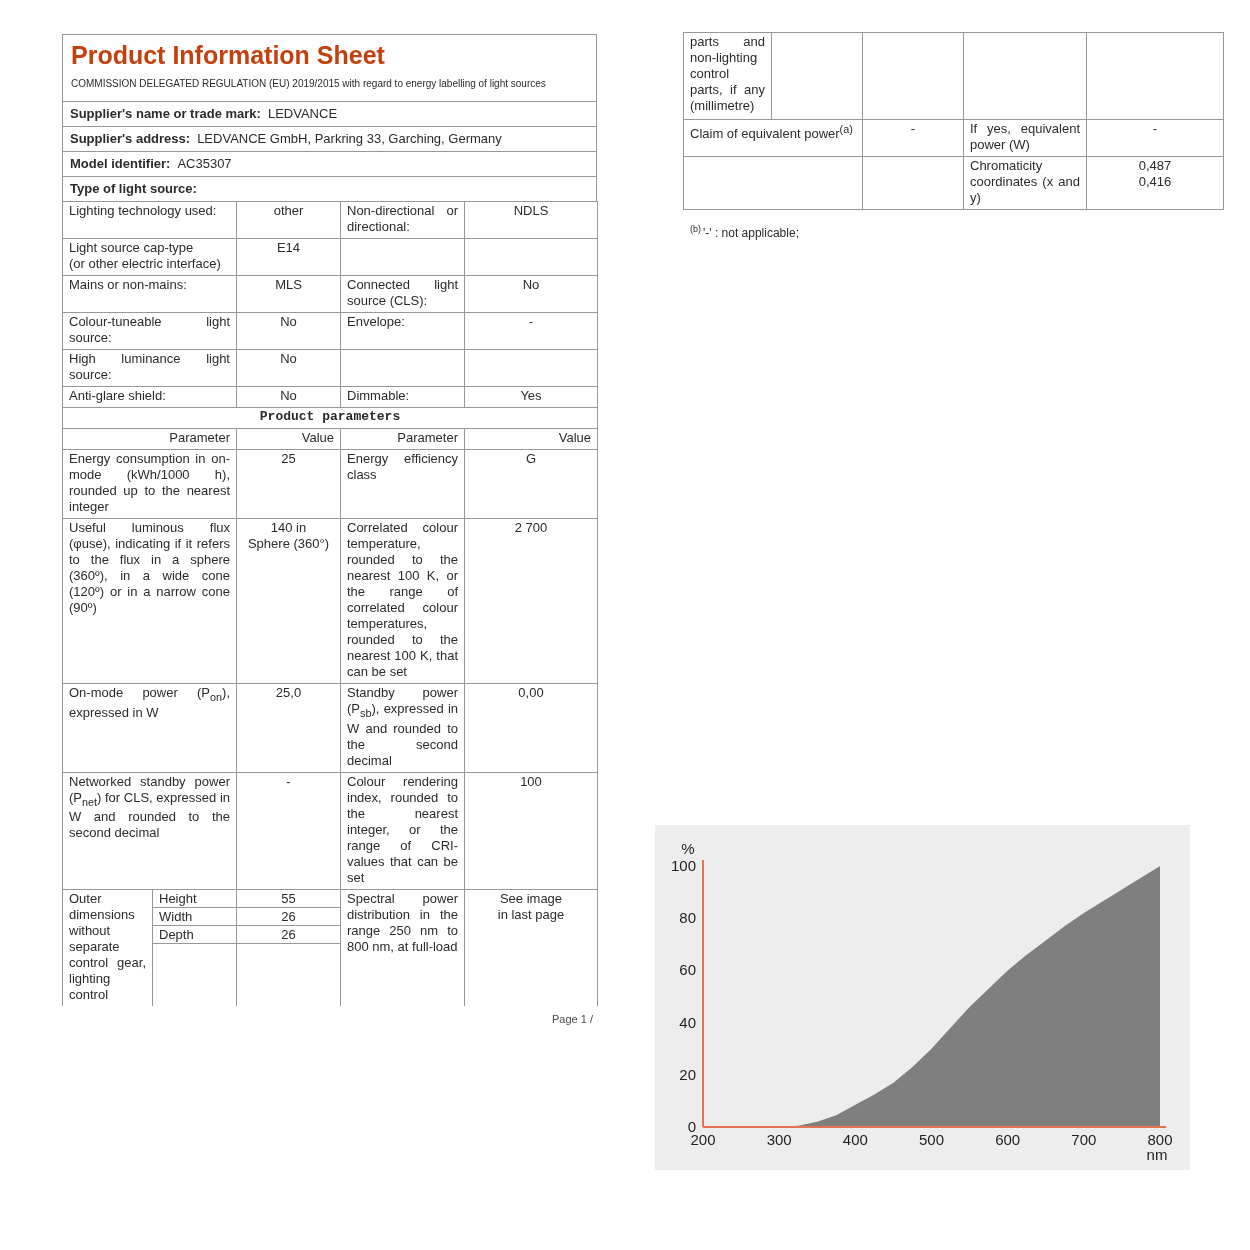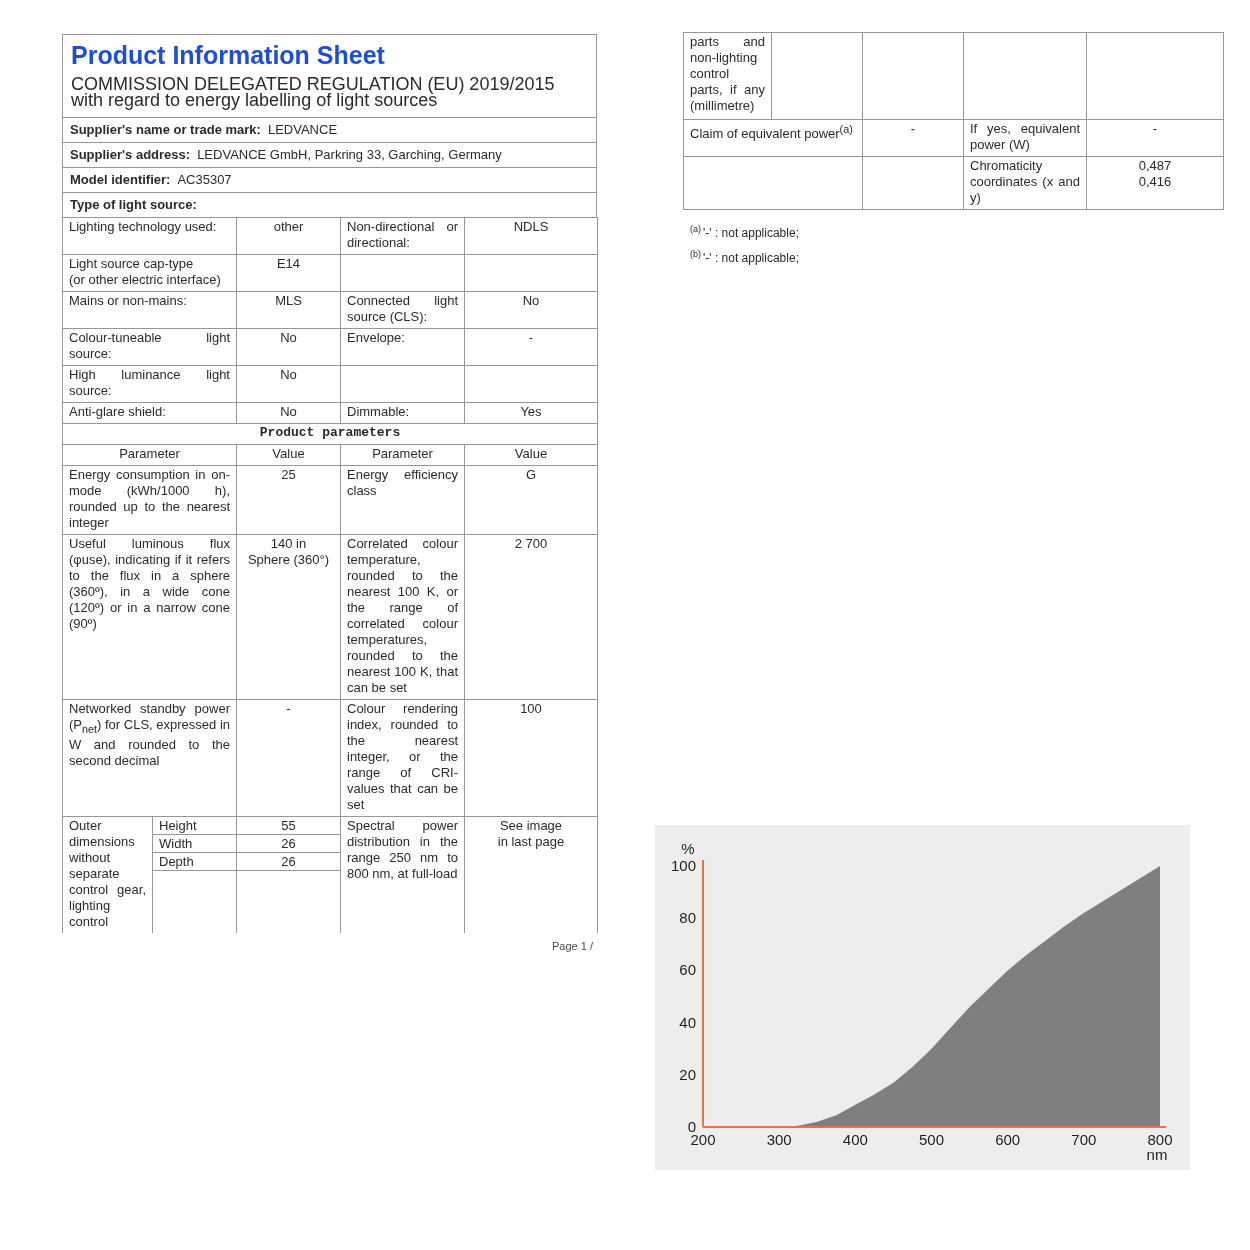--- a/index.html
+++ b/index.html
@@ -6,29 +6,29 @@
   body{
     width:1250px;height:1250px;position:relative;background:#ffffff;
     font-family:"Liberation Sans","DejaVu Sans",sans-serif;color:#2b2b2b;
     overflow:hidden;
   }
   
   .doc-left{position:absolute;left:62px;top:35px;width:535px;}
   .box{border:1px solid #979797;margin-top:-1px;padding:2px 7px;font-size:13px;line-height:16px;box-sizing:border-box;}
   .title-box{padding:7px 8px 9px;}
   h1{margin:0 0 7px 0;font-size:25px;line-height:27px;font-weight:bold;}
-  .subtitle{font-size:18px;line-height:16px;}
+  .subtitle{font-size:10px;line-height:16px;}
   .lrow{padding:4px 7px;}
   .bl{font-weight:bold;margin-right:7px;}
   .ptable{border-collapse:collapse;width:535px;table-layout:fixed;margin-top:-1px;font-size:13px;}
   .ptable td{border:1px solid #979797;padding:1px 6px 3px 6px;vertical-align:top;line-height:16px;box-sizing:border-box;}
   .p{text-align:justify;}
   .v{text-align:center;}
   .hdr{font-weight:bold;text-align:center;font-family:Liberation Mono, monospace;}
-  .colhead{text-align:center;}
+  .colhead{text-align:right;}
   .nob{border-bottom:none !important;}
   .dimcell{padding:0 !important;margin-left:13px;}
   .dimrow{height:18px;line-height:17px;padding:0 6px;border-bottom:1px solid #979797;box-sizing:border-box;overflow:hidden;}
   .dimfill{height:13px;}
   .dimv{text-align:center;}
   .page-num{text-align:right;font-size:11px;color:#4a4a4a;margin-top:7px;padding-right:4px;}
   
   .doc-right{position:absolute;left:683px;top:33px;width:540px;}
   .cont{width:540px;}
   .footnotes{margin-top:9px;font-size:12px;line-height:21px;padding-left:7px;}
@@ -36,21 +36,21 @@
   
   .chart-panel{position:absolute;left:655px;top:825px;width:535px;height:345px;}
   svg text{font-family:"Liberation Sans","DejaVu Sans",sans-serif;}
 </style>
 </head>
 <body>
 
 <div class="doc-left">
 
   <div class="box title-box">
-    <h1 style="color: #1d4ed8;">Product Information Sheet</h1>
+    <h1 style="color: #c2410c;">Product Information Sheet</h1>
     <div class="subtitle">COMMISSION DELEGATED REGULATION (EU) 2019/2015 with regard to energy labelling of light sources</div>
   </div>
 
   <div class="box lrow">
     <span class="bl">Supplier's name or trade mark:</span><span>LEDVANCE</span>
   </div>
 
   <div class="box lrow">
     <span class="bl">Supplier's address:</span><span>LEDVANCE GmbH, Parkring 33, Garching, Germany</span>
   </div>
@@ -133,20 +133,26 @@
           <td class="p">Energy consumption in on-mode (kWh/1000 h), rounded up to the nearest integer</td>
           <td class="v">25</td>
           <td class="p">Energy efficiency class</td>
           <td class="v">G</td>
         </tr>
         <tr>
           <td class="p">Useful luminous flux (φuse), indicating if it refers to the flux in a sphere (360º), in a wide cone (120º) or in a narrow cone (90º)</td>
           <td class="v">140 in<br>Sphere (360°)</td>
           <td class="p">Correlated colour temperature, rounded to the nearest 100 K, or the range of correlated colour temperatures, rounded to the nearest 100 K, that can be set</td>
           <td class="v">2 700</td>
+        </tr>
+        <tr>
+          <td class="p">On-mode power (P<sub>on</sub>), expressed in W</td>
+          <td class="v">25,0</td>
+          <td class="p">Standby power (P<sub>sb</sub>), expressed in W and rounded to the second decimal</td>
+          <td class="v">0,00</td>
         </tr>
         <tr>
           <td class="p">Networked standby power (P<sub>net</sub>) for CLS, expressed in W and rounded to the second decimal</td>
           <td class="v">-</td>
           <td class="p">Colour rendering index, rounded to the nearest integer, or the range of CRI-values that can be set</td>
           <td class="v">100</td>
         </tr>
       </tbody>
   </table>
 
@@ -209,21 +215,20 @@
         </tr>
         <tr>
           <td class="p" colspan="2"></td>
           <td class="v"></td>
           <td class="p">Chromaticity coordinates (x and y)</td>
           <td class="v">0,487<br>0,416</td>
         </tr>
       </tbody>
   </table>
   <div class="footnotes" id="footnotes">
-      <div class="fnote"><sup>(a)</sup><span>'-' : not applicable;</span></div>
       <div class="fnote"><sup>(b)</sup><span>'-' : not applicable;</span></div>
     </div>
 </div>
 
 <div class="chart-panel" id="chart-panel" style="background: rgb(237, 237, 237);">
   <svg id="chart-svg" width="535" height="345">
       <polygon points="86.08333333333334,302 86.08333333333334,302 105.125,302 124.16666666666667,302 143.20833333333331,300.695 162.25,296.78 181.29166666666666,290.255 200.33333333333334,279.815 219.375,269.375 238.41666666666666,257.63 257.45833333333337,241.97 276.5,223.7 295.54166666666663,202.82 314.5833333333333,181.94 333.625,163.67 352.6666666666667,145.4 371.7083333333333,129.74 390.75,115.38499999999999 409.7916666666667,101.03 428.8333333333333,87.97999999999999 447.875,76.23500000000001 466.9166666666667,64.49000000000001 485.9583333333333,52.745000000000005 505,41 505,302" fill="#7f7f7f"></polygon>
       <line x1="48" y1="35" x2="48" y2="302" stroke="#e2754f" stroke-width="2"></line>
       <line x1="48" y1="302" x2="511" y2="302" stroke="#e2754f" stroke-width="2"></line>
       <text x="41" y="307" text-anchor="end" font-size="15" fill="#1f1f1f">0</text>

